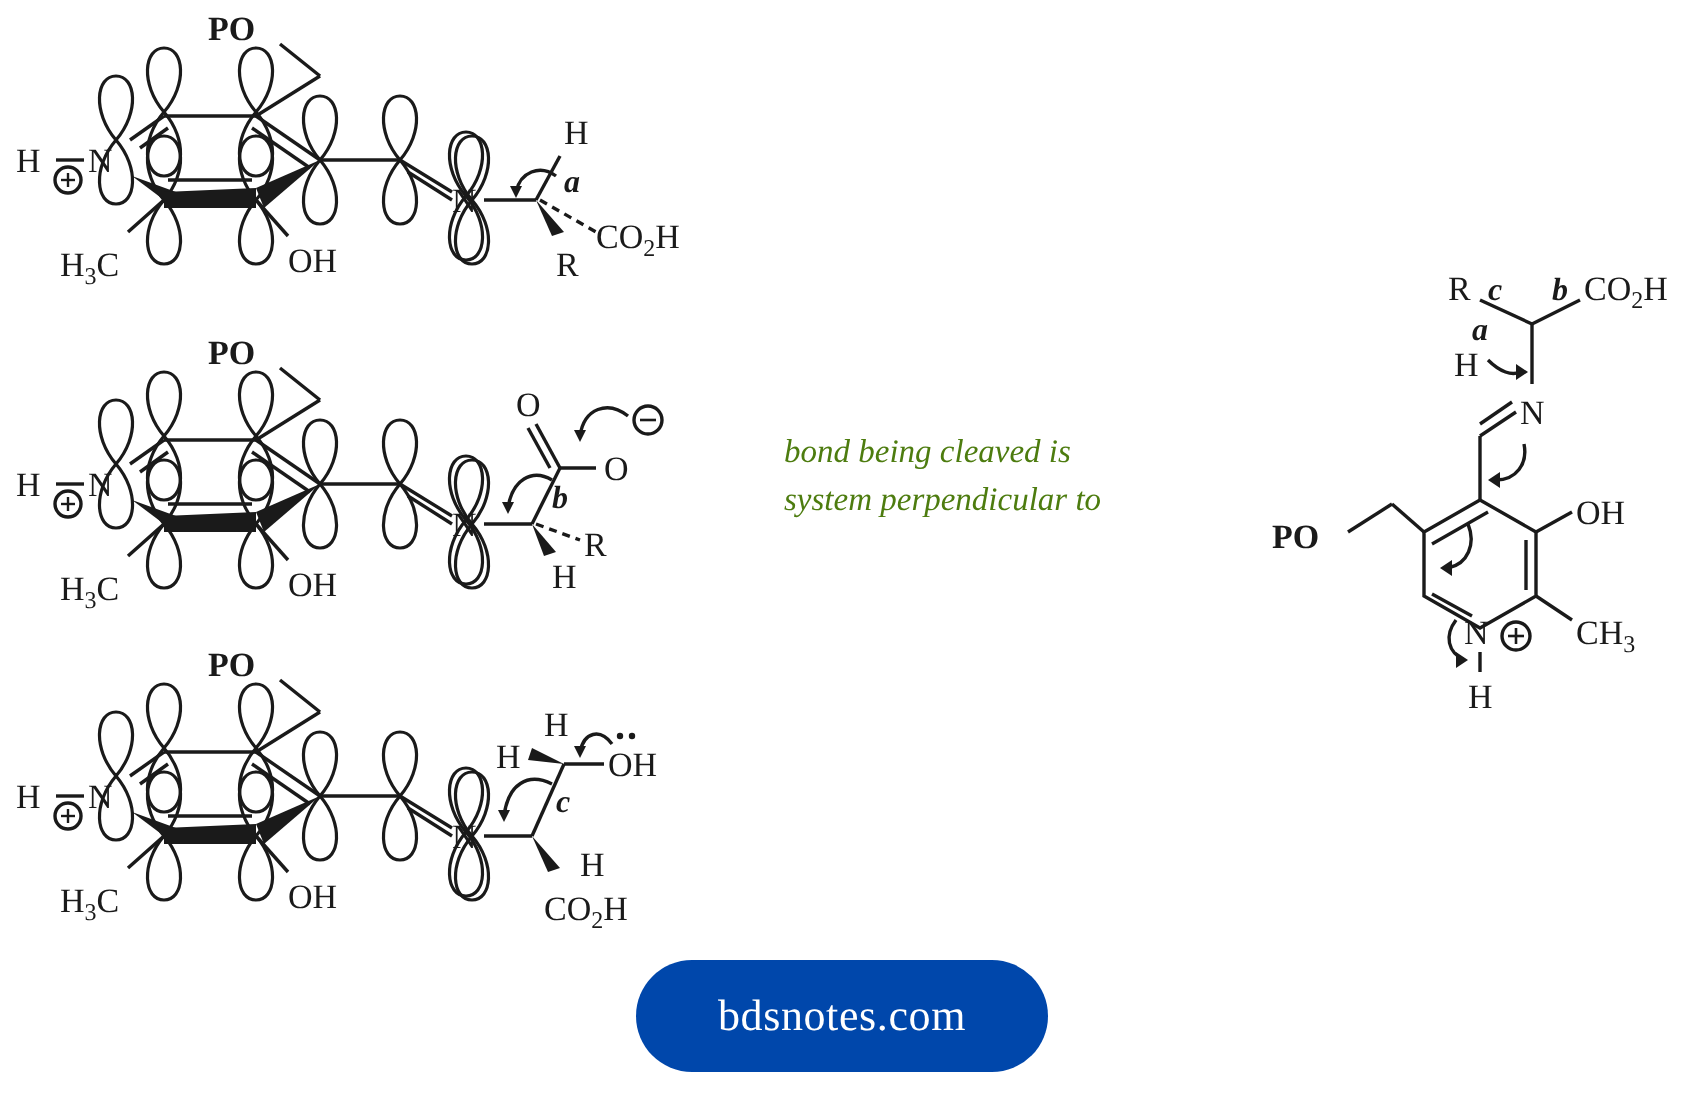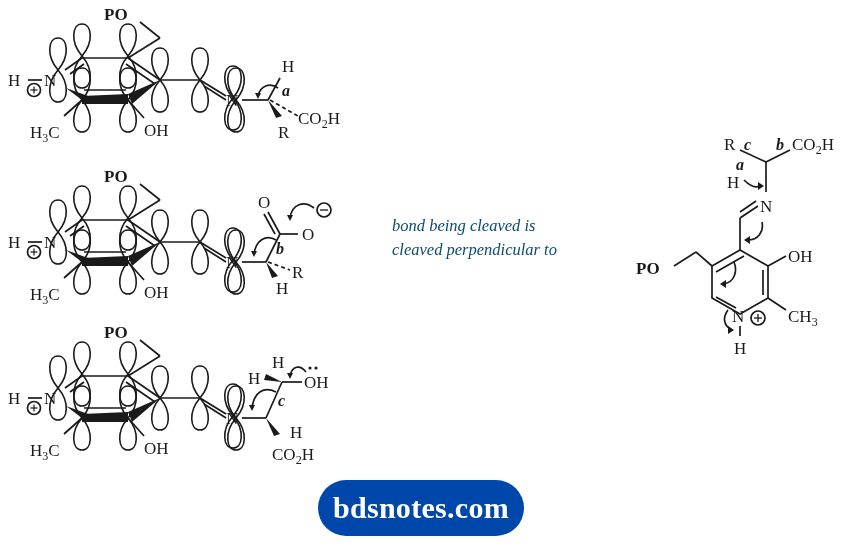--- a/index.html
+++ b/index.html
@@ -1,23 +1,23 @@
 <!DOCTYPE html>
 <html><head>
 <meta charset="utf-8">
 <style>
   html,body{margin:0;padding:0;background:#fff;}
   body{width:848px;height:548px;position:relative;overflow:hidden;font-family:"Liberation Serif","DejaVu Serif",serif;color:#1a1a1a;}
   svg{position:absolute;left:0;top:0;}
   .lbl{font-family:"Liberation Serif",serif;font-size:17px;fill:#1a1a1a;}
   .lblb{font-family:"Liberation Serif",serif;font-size:17px;font-weight:bold;fill:#1a1a1a;}
   .it{font-family:"Liberation Serif",serif;font-size:16px;font-style:italic;font-weight:bold;fill:#1a1a1a;}
-  .caption{position:absolute;left:392px;top:214px;width:240px;font-family:"Liberation Serif",serif;font-style:italic;font-size:16.5px;line-height:24px;color:#0c4a6e;}
+  .caption{position:absolute;left:392px;top:214px;width:240px;font-family:"Liberation Serif",serif;font-style:italic;font-size:16.5px;line-height:24px;color:#4d7c0f;}
   .caption div{white-space:nowrap;}
-  .badge{position:absolute;left:318px;top:480px;width:206px;height:56px;border-radius:28px;background:#0047ab;color:#fff;display:flex;align-items:center;justify-content:center;font-family:"Liberation Serif",serif;font-weight:bold;font-size:30px;letter-spacing:0.3px;}
+  .badge{position:absolute;left:318px;top:480px;width:206px;height:56px;border-radius:28px;background:#0047ab;color:#fff;display:flex;align-items:center;justify-content:center;font-family:"Liberation Serif",serif;font-weight:normal;font-size:22px;letter-spacing:0.3px;}
   .lobe{fill:none;stroke:#1a1a1a;stroke-width:1.6;}
   .bond{stroke:#1a1a1a;stroke-width:1.7;fill:none;}
 </style>
 </head>
 <body>
 
 <svg width="848" height="548" viewBox="0 0 848 548">
   <defs>
 
     <g id="porb">
@@ -178,16 +178,16 @@
     <line x1="758" y1="314" x2="758" y2="322" stroke="#1a1a1a" stroke-width="1.3"></line>
     <line class="bond" x1="740" y1="326" x2="740" y2="336"></line>
     <text class="lbl" x="734" y="354">H</text>
     <path class="bond" d="M728,310 C722,318 724,326 732,330"></path>
     <polygon points="728,326 734,330 728,334" fill="#1a1a1a"></polygon>
   </g>
 </svg>
 
 <div class="caption">
   <div>bond being cleaved is</div>
-  <div>cleaved perpendicular to</div>
+  <div>system perpendicular to</div>
 </div>
 
 <div class="badge">bdsnotes.com</div>
 
 </body></html>

